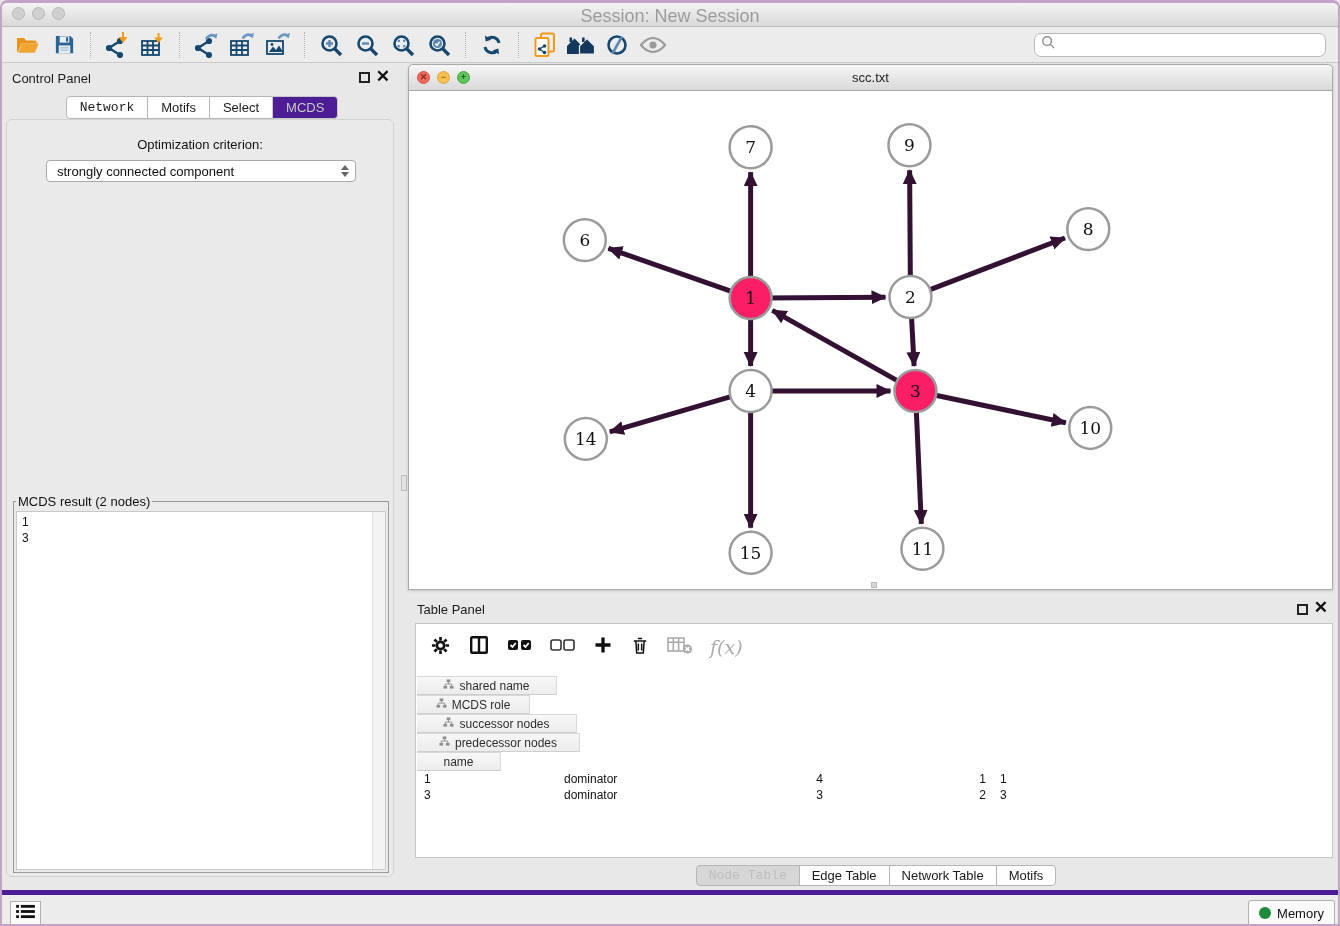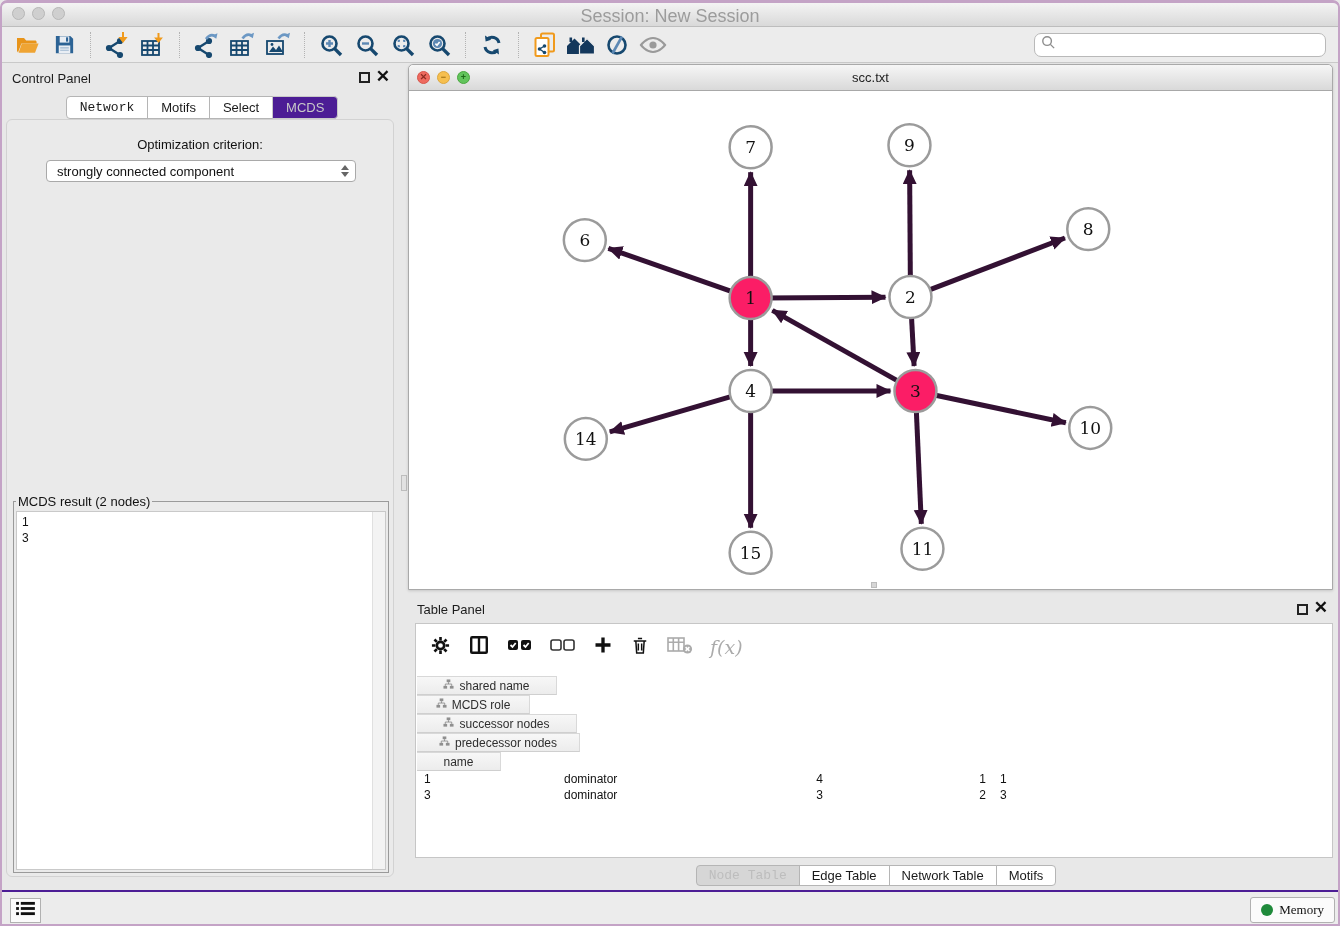--- a/index.html
+++ b/index.html
@@ -96,21 +96,21 @@
   .tbl-row { display:flex; }
   .td { height:16px; font-size:12px; color:#111; padding:1px 7px 0 7px; overflow:hidden; white-space:nowrap; }
   .td.r { text-align:right; }
   .c0 { width:140px; } .c1 { width:113px; } .c2 { width:160px; } .c3 { width:163px; } .c4 { width:84px; }
 
   .tp-tabs { position:absolute; left:0; right:0; bottom:4px; display:flex; justify-content:center; }
   .tp-tabs .tab { padding:2px 12px; }
   .tp-tabs .tab.active { background:#d6d6d6; color:#bdbdbd; border-color:#b5b5b5; }
 
   
-  .statusbar { position:absolute; left:0; bottom:0; right:0; height:36px; background:#ececec; border-top:2px solid #4c1d95;font-family:Liberation Serif, serif; }
+  .statusbar { position:absolute; left:0; bottom:0; right:0; height:36px; background:#ececec; border-top:5px solid #4c1d95; }
   .list-btn { position:absolute; left:10px; top:6px; width:31px; height:25px; background:#fbfbfb; border:1px solid #b1b1b1;
     display:flex; align-items:center; justify-content:center; }
   .memory-btn { position:absolute; right:5px; top:5px; height:26px; background:#fbfbfb; border:1px solid #b1b1b1;
     border-radius:3px; display:flex; align-items:center; gap:6px; padding:0 10px; font-size:13px; color:#111; }
   .mem-dot { width:12px; height:12px; border-radius:50%; background:#1f8a3b; }
 </style>
 </head>
 <body>
 
 <div class="titlebar">

